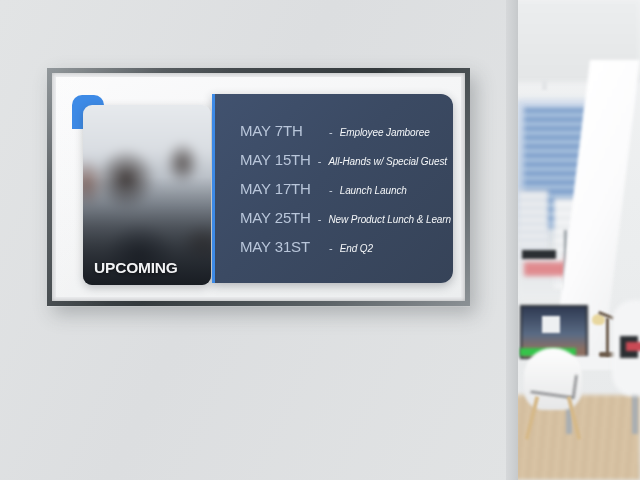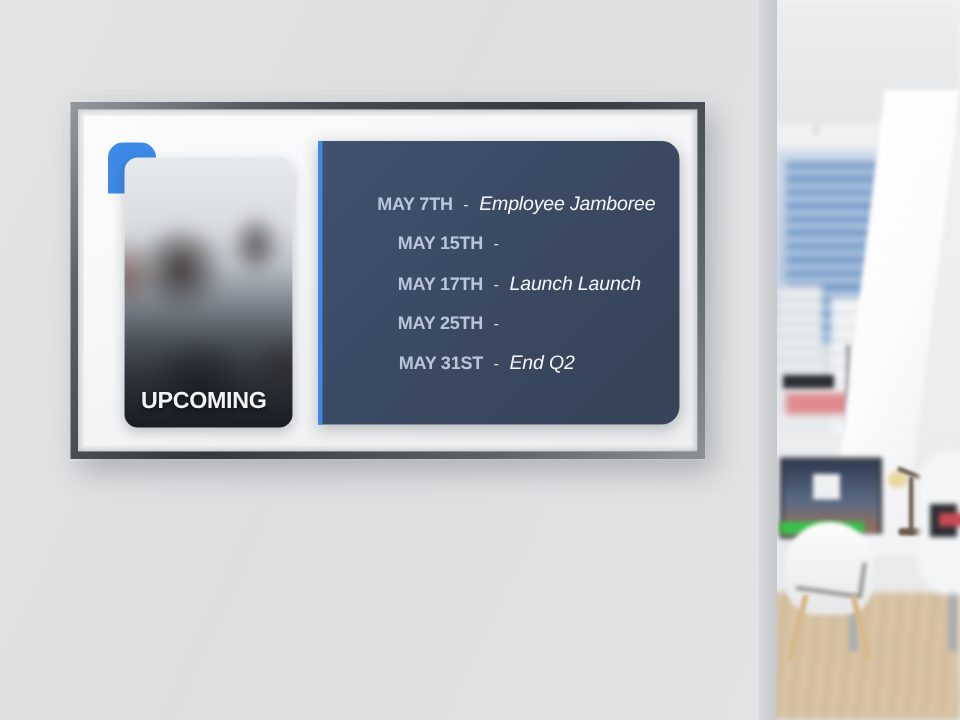--- a/index.html
+++ b/index.html
@@ -73,21 +73,21 @@
   .mat{position:absolute;inset:4px;background:linear-gradient(160deg,#fbfbfc,#eceeef);}
 
   
   .slide{position:absolute;left:16px;top:18px;right:14px;bottom:16px;overflow:visible;}
 
   .accent-corner{position:absolute;left:0px;top:0px;width:32px;height:34px;
         background:#3d8ae6;border-radius:10px 10px 0 0;z-index:3;}
   .accent-corner::after{content:"";position:absolute;left:12px;top:12px;width:24px;height:26px;
         background:#f8f9fa;border-radius:8px 0 0 0;}
 
-  .photo-card{position:absolute;left:11px;top:10px;width:112px;height:180px;border-radius:9px;overflow:hidden;z-index:4;
+  .photo-card{position:absolute;left:11px;top:10px;width:128px;height:180px;border-radius:9px;overflow:hidden;z-index:4;
         box-shadow:0 3px 8px rgba(40,45,50,.25);}
   .photo-bg{position:absolute;inset:-10px;
         background:
           radial-gradient(ellipse 42px 44px at 36% 42%, rgba(48,40,38,.92) 0%, rgba(48,40,38,0) 70%),
           radial-gradient(ellipse 26px 34px at 9% 44%, rgba(120,84,74,.80) 0%, rgba(120,84,74,0) 72%),
           radial-gradient(ellipse 24px 30px at 74% 34%, rgba(58,50,48,.80) 0%, rgba(58,50,48,0) 72%),
           radial-gradient(ellipse 46px 42px at 45% 80%, rgba(40,44,52,.92) 0%, rgba(40,44,52,0) 75%),
           radial-gradient(ellipse 30px 26px at 88% 74%, rgba(70,62,58,.70) 0%, rgba(70,62,58,0) 75%),
           linear-gradient(180deg,#e9ecef 0%,#d9dde2 28%,#9ba3ad 55%,#5a6068 78%,#3a3f46 100%);
         filter:blur(5px);}
@@ -99,24 +99,24 @@
 
   .panel{position:absolute;left:140px;top:-1px;right:-6px;bottom:-2px;
         background:linear-gradient(135deg,#41526f 0%,#3b4a63 45%,#364358 100%);
         border-radius:0 12px 12px 0;z-index:2;
         box-shadow:0 3px 10px rgba(40,46,56,.30);}
   .panel-bar{position:absolute;left:140px;top:-1px;width:3px;bottom:-2px;background:#3d8ae6;z-index:5;}
 
   .events{position:absolute;left:168px;right:10px;top:0;bottom:0;display:flex;flex-direction:column;
         justify-content:center;z-index:6;gap:12px;padding:4px 0;box-sizing:border-box;}
   .ev-row{display:flex;align-items:baseline;}
-  .ev-date{width:82px;text-align:right;color:#b9c6da;font-weight:bold;font-size:12px;
+  .ev-date{width:82px;color:#b9c6da;font-weight:normal;font-size:15px;
         letter-spacing:-0.15px;white-space:nowrap;}
   .ev-dash{color:#cfd8e4;font-size:11px;padding:0 7px;}
-  .ev-name{color:#f4f6f8;font-style:italic;font-size:13px;white-space:nowrap;letter-spacing:-0.1px;}
+  .ev-name{color:#f4f6f8;font-style:italic;font-size:10px;white-space:nowrap;letter-spacing:-0.1px;}
 
   .glare{position:absolute;left:47px;top:68px;width:423px;height:238px;pointer-events:none;
         background:linear-gradient(118deg, rgba(255,255,255,.16) 0%, rgba(255,255,255,0) 34%);}
 </style>
 </head>
 <body>
 
 <div id="stage">
 
   <div class="office">
@@ -177,31 +177,33 @@
 
             <div class="ev-row">
               <span class="ev-date">MAY 7TH</span>
               <span class="ev-dash">-</span>
               <span class="ev-name">Employee Jamboree</span>
             </div>
 
             <div class="ev-row">
               <span class="ev-date">MAY 15TH</span>
               <span class="ev-dash">-</span>
+              <span class="ev-name">All-Hands w/ Special Guest</span>
             </div>
 
             <div class="ev-row">
               <span class="ev-date">MAY 17TH</span>
               <span class="ev-dash">-</span>
               <span class="ev-name">Launch Launch</span>
             </div>
 
             <div class="ev-row">
               <span class="ev-date">MAY 25TH</span>
               <span class="ev-dash">-</span>
+              <span class="ev-name">New Product Lunch &amp; Learn</span>
             </div>
 
             <div class="ev-row">
               <span class="ev-date">MAY 31ST</span>
               <span class="ev-dash">-</span>
               <span class="ev-name">End Q2</span>
             </div>
 
           </div>
         </div>

